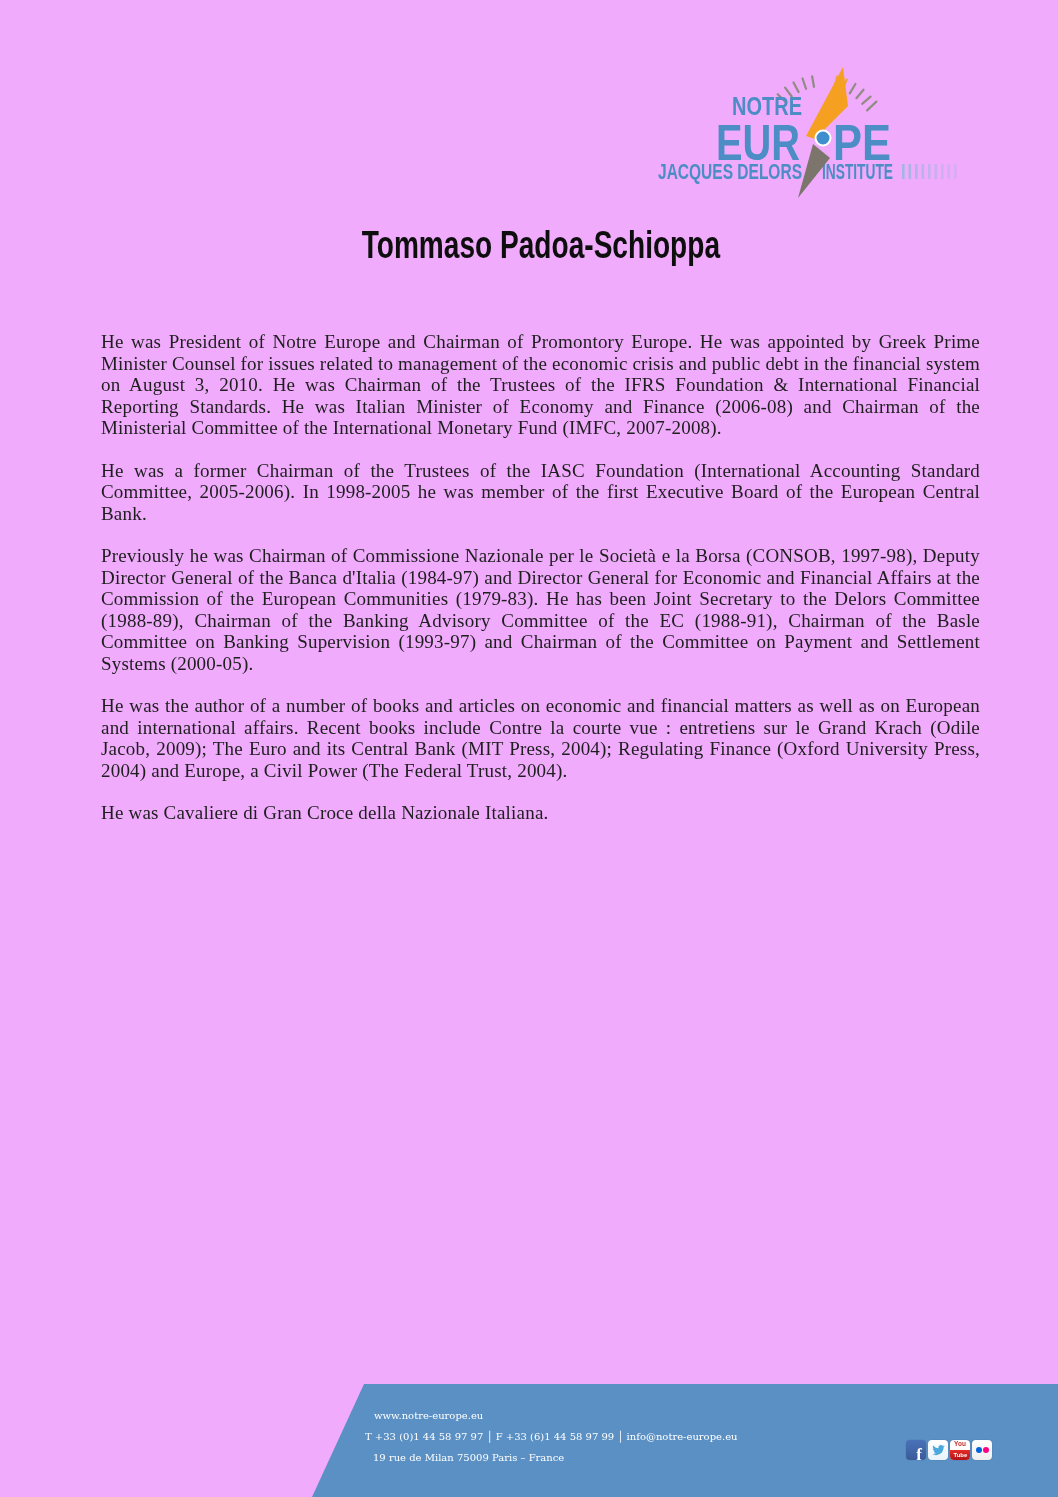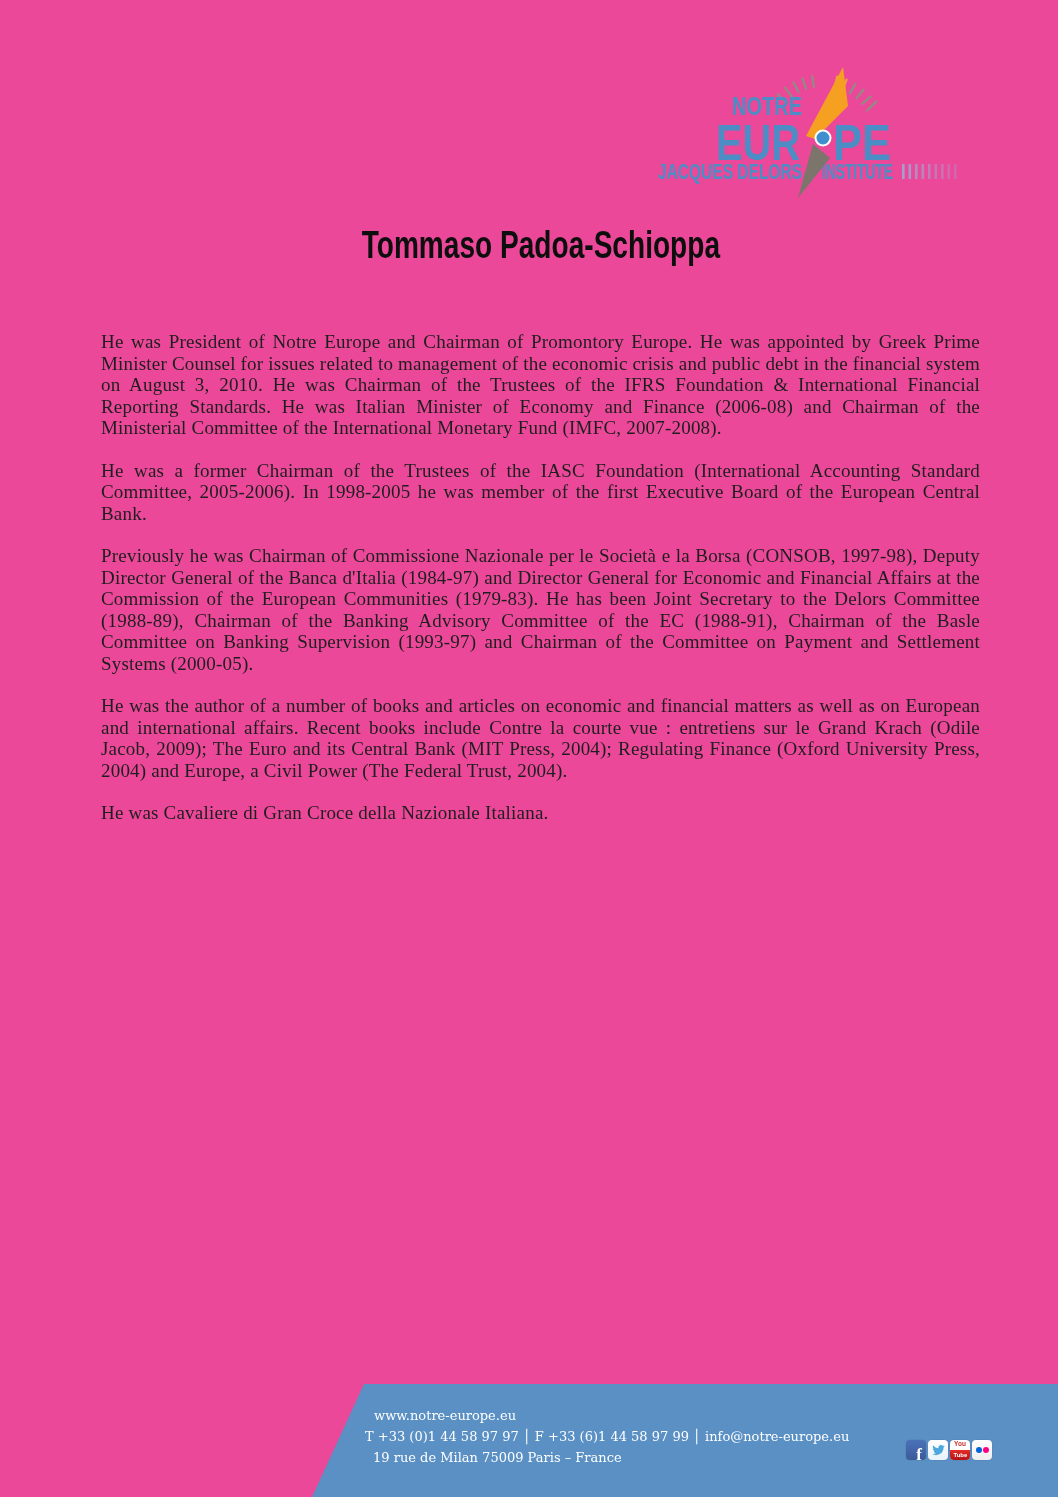--- a/index.html
+++ b/index.html
@@ -1,18 +1,18 @@
 <!DOCTYPE html>
 <html><head>
 <meta charset="utf-8">
 <style>
   html,body { margin:0; padding:0; background:#888; }
   .page {
     position:relative; width:1058px; height:1497px; margin:0 auto;
-    background:#ec4899; overflow:hidden;
+    background:#f0abfc; overflow:hidden;
     font-family:"Liberation Serif", serif;
   }
 
   
   .logo { position:absolute; left:650px; top:48px; width:320px; height:165px; }
   .logo svg text {
     font-family:"Liberation Sans", sans-serif;
     font-weight:bold; fill:#4b8dc4;
   }
 
@@ -39,21 +39,21 @@
 
   
   .footer {
     position:absolute; left:0; top:1384px; width:1058px; height:113px;
     background:#5a90c4;
     -webkit-clip-path:polygon(364px 0, 1058px 0, 1058px 113px, 312px 113px);
     clip-path:polygon(364px 0, 1058px 0, 1058px 113px, 312px 113px);
     font-family:"DejaVu Serif", serif;
     color:#ffffff;
   }
-  .footer-text { position:absolute; left:357px; top:21px; font-size:13px; line-height:21px; white-space:nowrap; }
+  .footer-text { position:absolute; left:357px; top:21px; font-size:10px; line-height:21px; white-space:nowrap; }
   .footer-text .l1 { margin-left:17px; }
   .footer-text .l2 { margin-left:8px; }
   .footer-text .l3 { margin-left:16px; }
 
   .social { position:absolute; left:906px; top:56px; display:flex; gap:2px; }
   .sicon {
     position:relative; width:20px; height:20px; border-radius:4px;
     overflow:hidden; box-shadow:0 0 1px rgba(0,0,0,.35);
     font-family:"Liberation Sans", sans-serif;
   }

